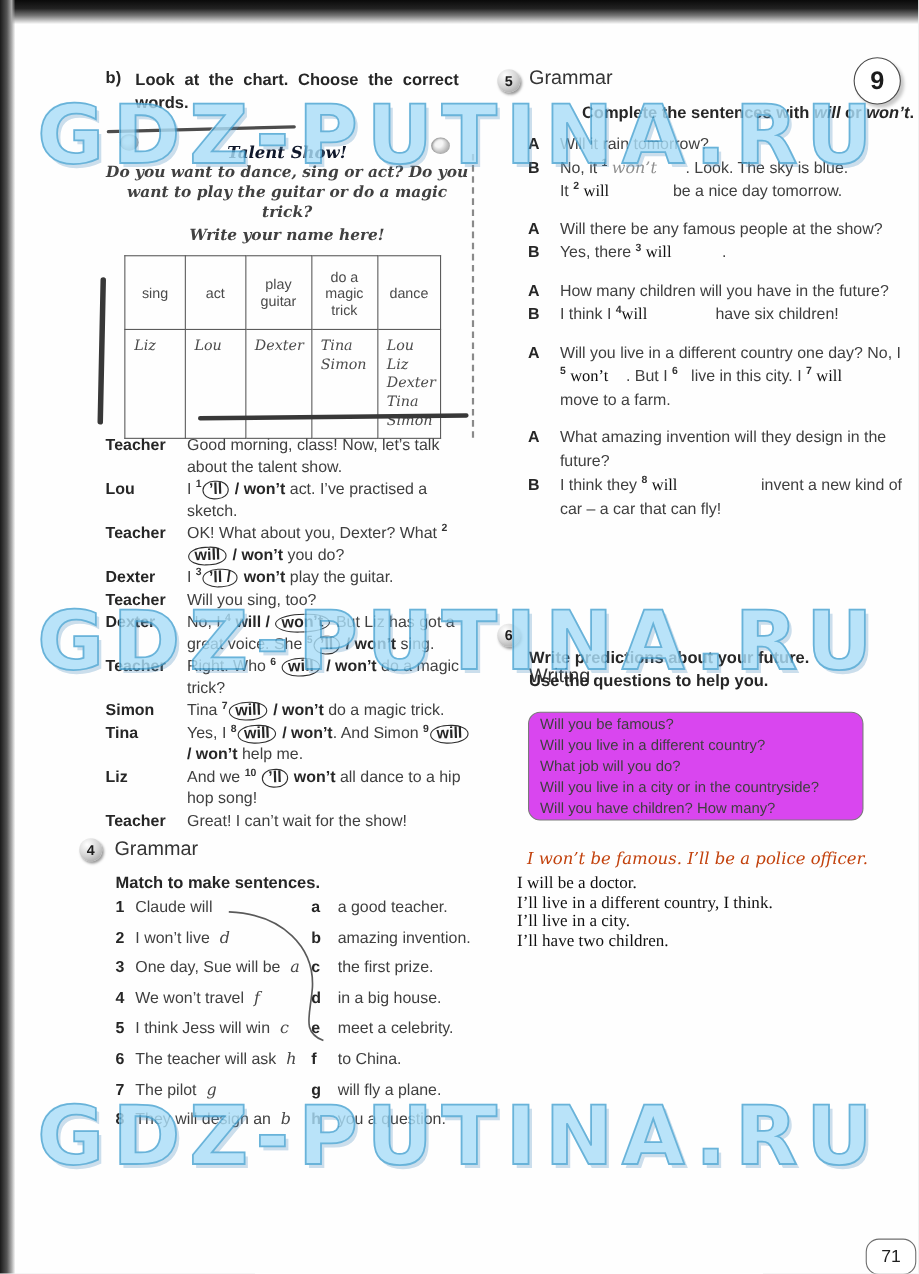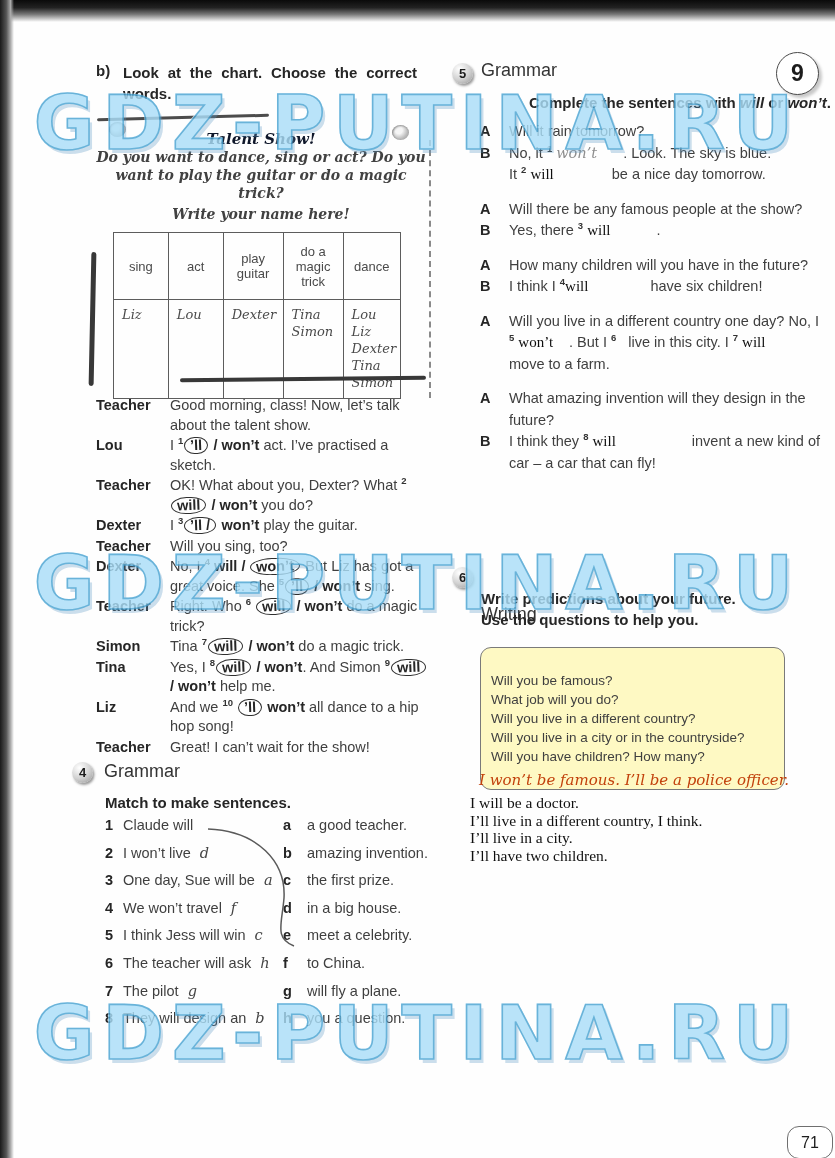--- a/index.html
+++ b/index.html
@@ -72,21 +72,21 @@
   .unit-badge{position:absolute;left:776px;top:52px;width:41px;height:41px;border:1.6px solid #4a4a4a;
     border-radius:50%;display:flex;align-items:center;justify-content:center;font-weight:bold;
     font-size:23px;color:#1c1c1c;background:#fff;box-shadow:3px 3px 3px #c9c9c9;z-index:8;}
   .qa{position:absolute;left:480px;top:121px;width:346px;font-size:14.5px;line-height:21.5px;}
   .qa-row{display:flex;}
   .qa-lb{flex:none;width:29px;font-weight:bold;color:#262626;}
   .qa-tx{flex:1;}
   .qa-gapv{height:13px;}
   
   .qbox{position:absolute;left:480px;top:647px;width:283px;border:1.6px solid #7a7a7a;
-    border-radius:11px;padding:23px 10px;font-size:13.5px;line-height:19px;color:#3f3f3f;background:#fef9c3;}
+    border-radius:11px;padding:1px 10px;font-size:13.5px;line-height:19px;color:#3f3f3f;background:#d946ef;}
   .w-example{position:absolute;left:479px;top:771px;font-family:"DejaVu Serif",serif;font-style:italic;
     color:#c2410c;font-size:15px;}
   .w-answers{position:absolute;left:470px;top:794px;font-family:"Liberation Serif",serif;
     color:#101010;font-size:15.5px;line-height:17.5px;}
   .page-badge{position:absolute;left:787px;top:1126px;width:44px;height:31px;border:1.6px solid #6f6f6f;
     border-radius:12px;display:flex;align-items:center;justify-content:center;font-size:16px;
     color:#1e1e1e;background:#fff;z-index:9;}
   .scribble{position:absolute;left:97px;top:116px;width:172px;height:3px;background:#2d2d2d;
     transform:rotate(-1.5deg);border-radius:2px;z-index:6;opacity:.85;}
 </style>
@@ -328,22 +328,22 @@
       </div>
   </div>
 
   <div class="num-badge" style="left:452px;top:567px;">6</div>
   <div class="sec-title" style="left:481px;top:564px;margin-top:40px;">Writing</div>
   <div class="instr" style="left:481px;top:588px;width:340px;">Write predictions about your future.</div>
   <div class="instr" style="left:481px;top:609px;width:340px;">Use the questions to help you.</div>
 
   <div class="qbox">
     <div>Will you be famous?</div>
+    <div>Will you live in a different country?</div>
     <div>What job will you do?</div>
-    <div>Will you live in a different country?</div>
     <div>Will you live in a city or in the countryside?</div>
     <div>Will you have children? How many?</div>
   </div>
 
   <div class="w-example">I won’t be famous. I’ll be a police officer.</div>
   <div class="w-answers">
     <div>I will be a doctor.</div>
     <div>I’ll live in a different country, I think.</div>
     <div>I’ll live in a city.</div>
     <div>I’ll have two children.</div>

